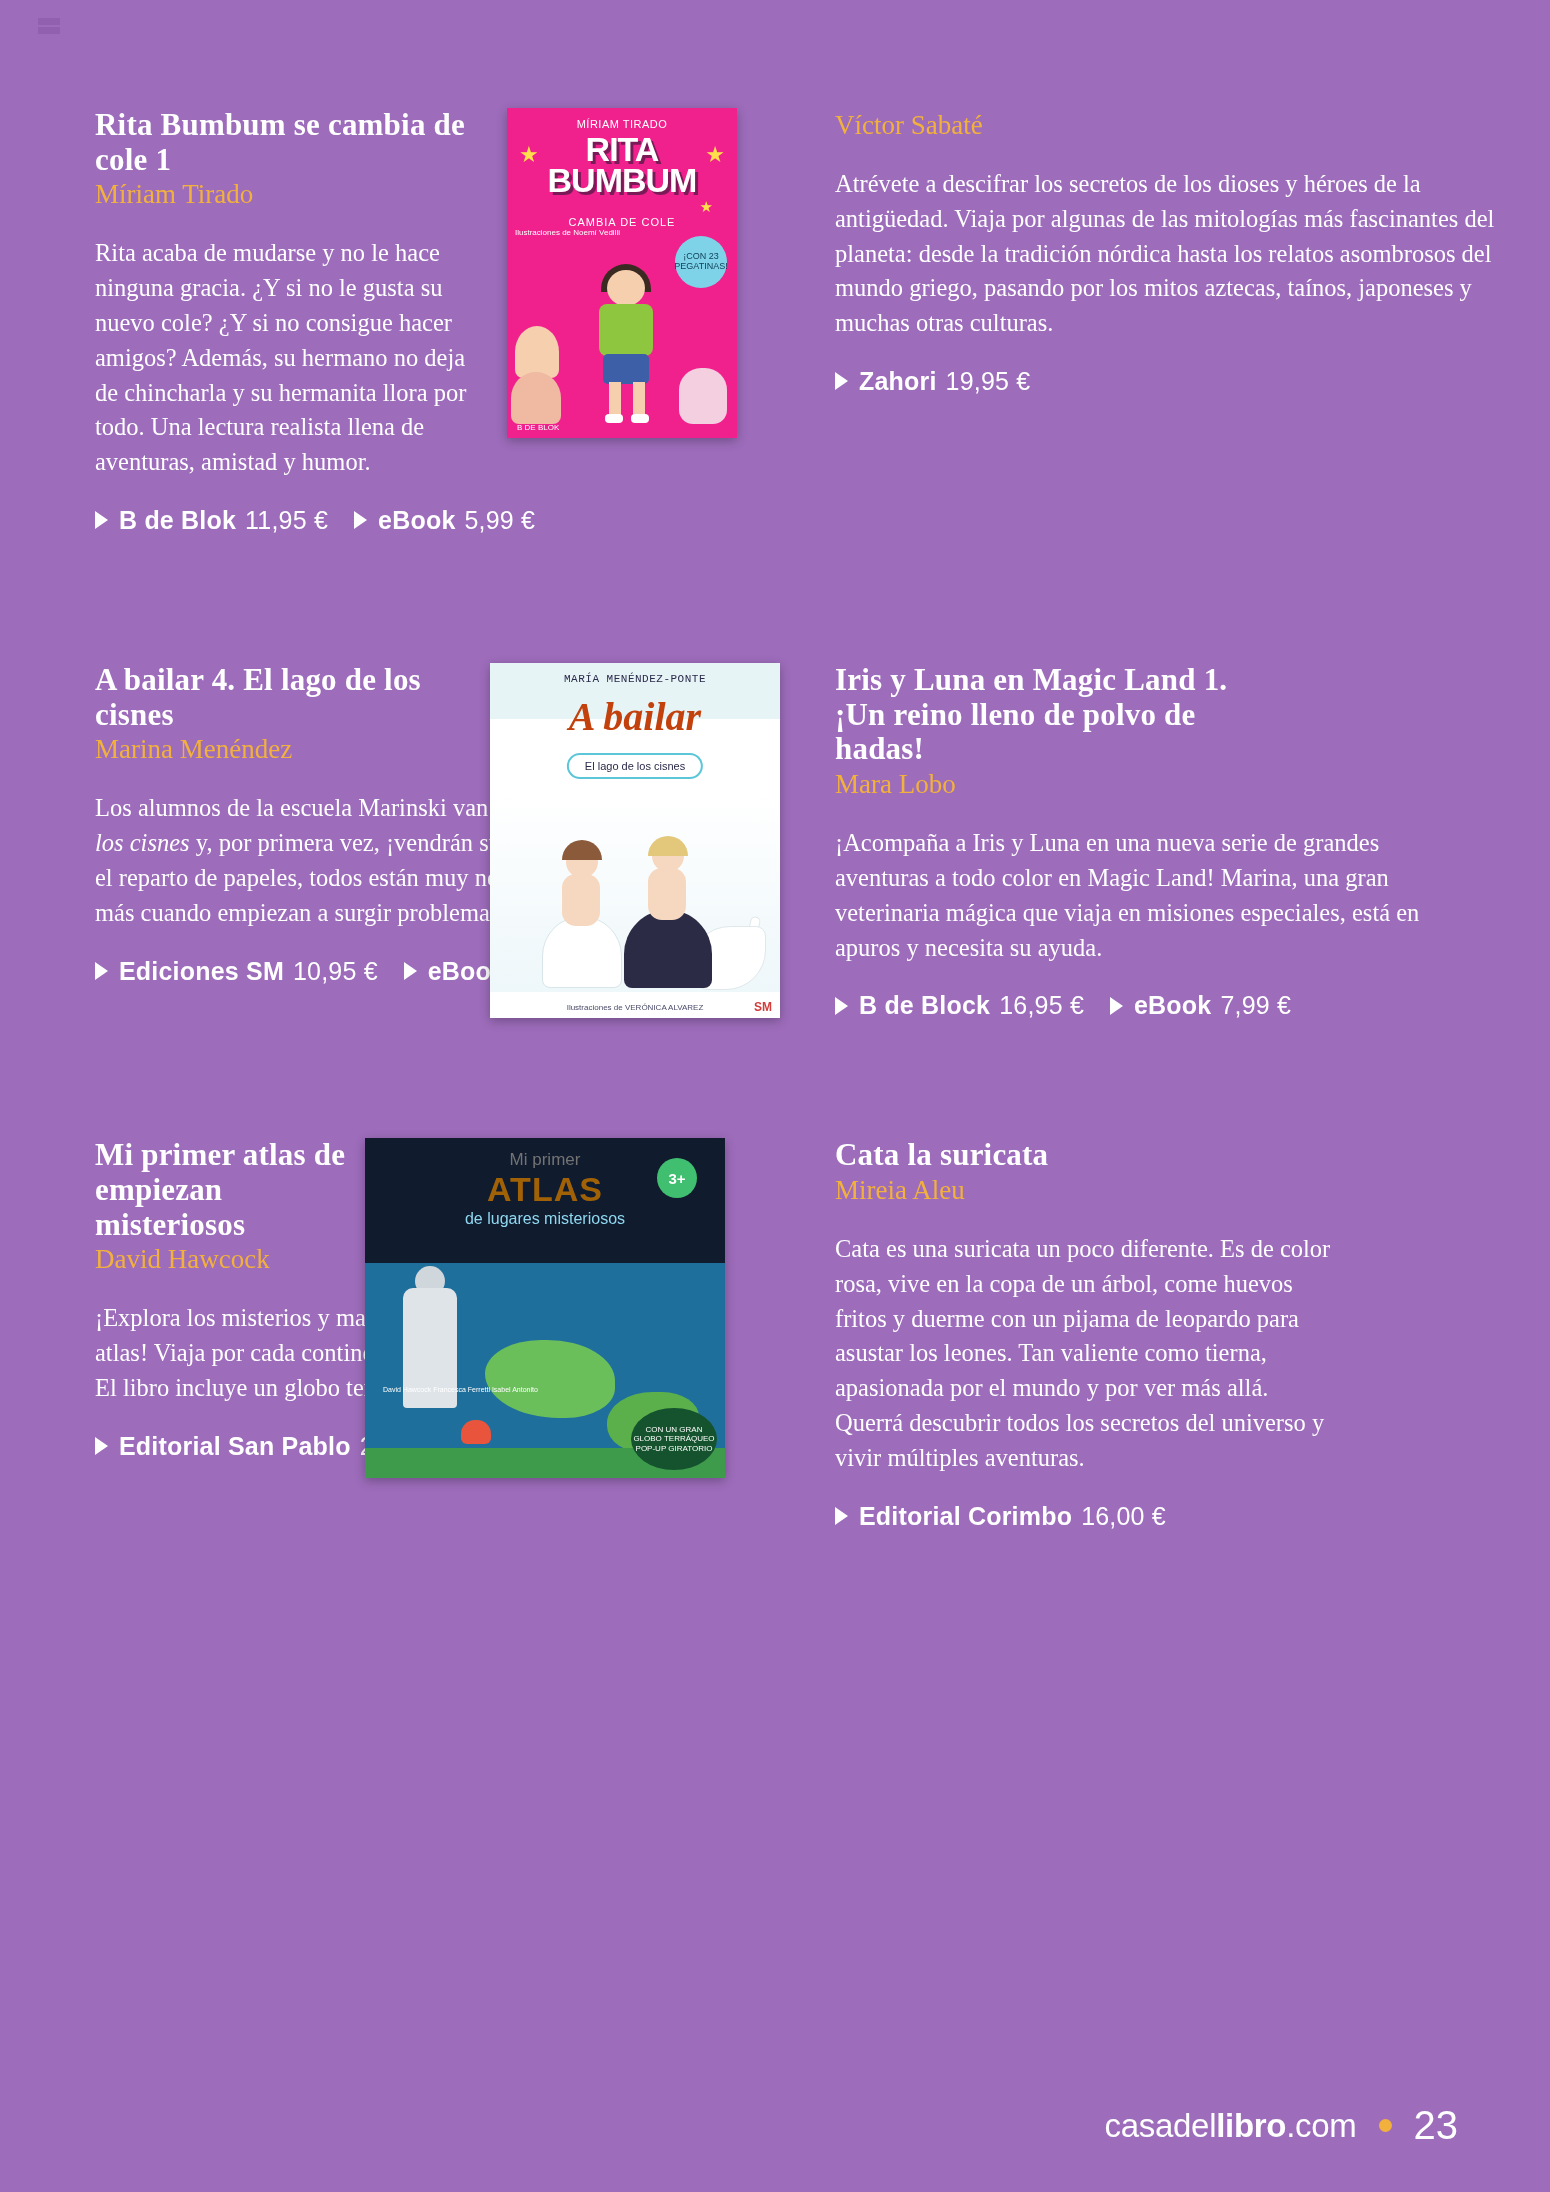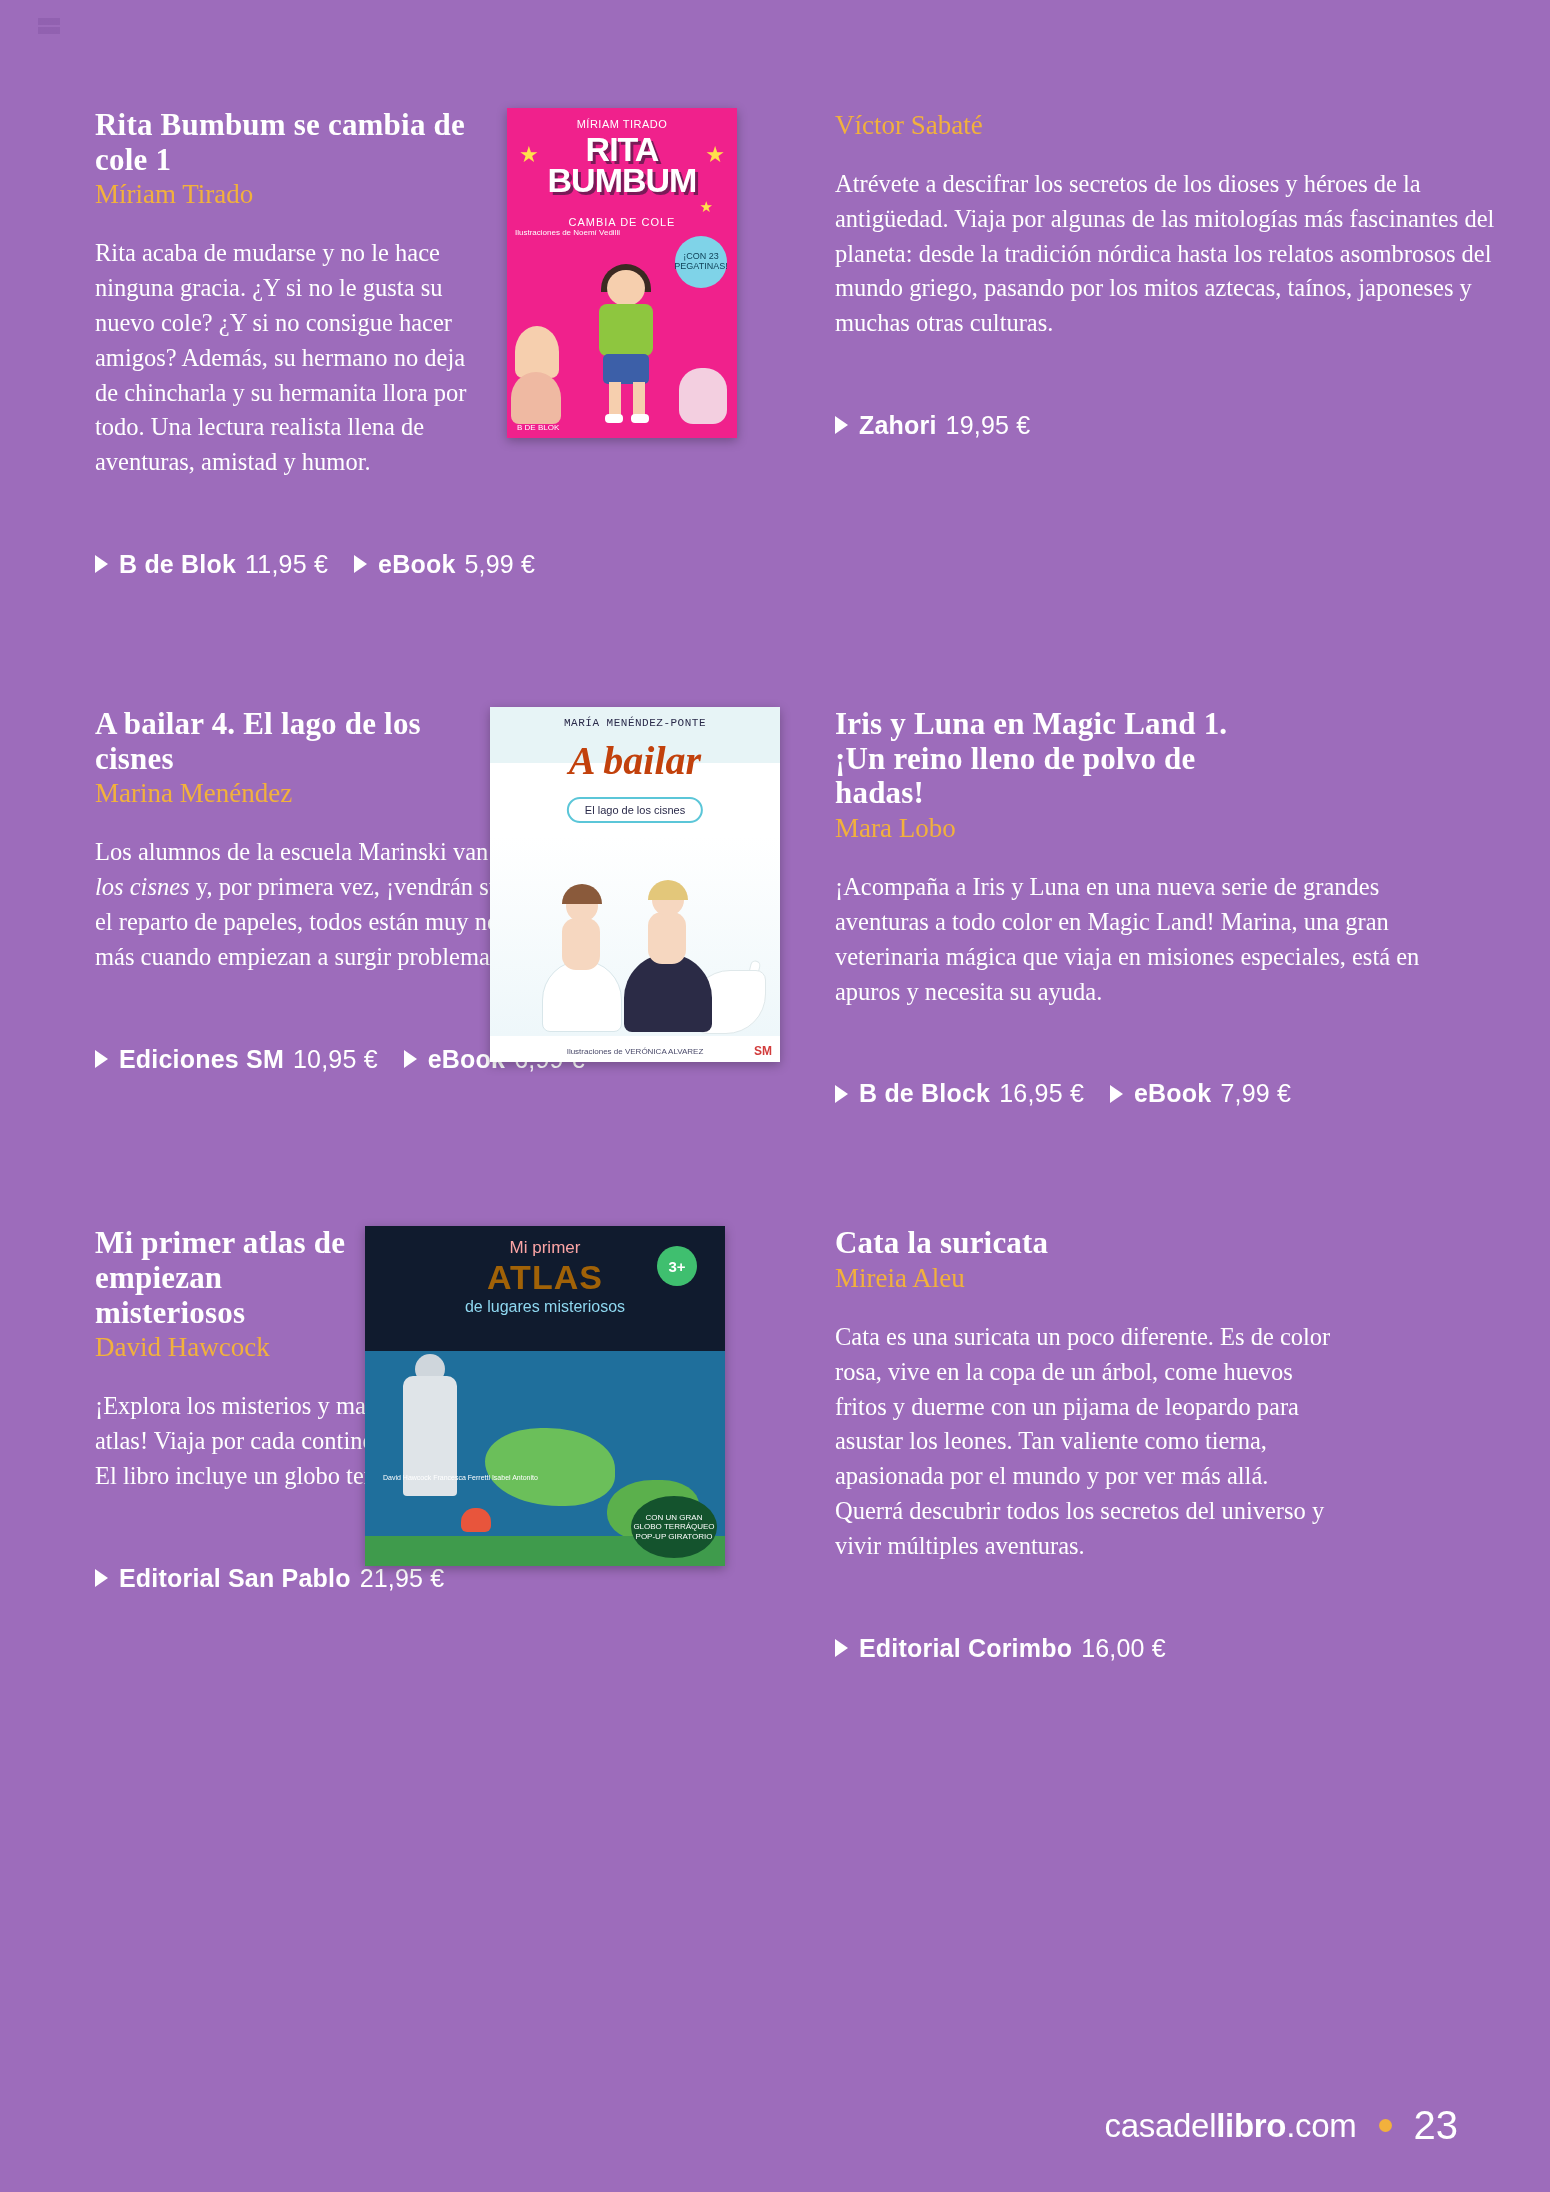--- a/index.html
+++ b/index.html
@@ -79,21 +79,20 @@
     align-items: center;
     gap: 26px;
     margin-top: 26px;
     flex-wrap: wrap;
   }
   .price-item {
     display: flex;
     align-items: center;
     gap: 9px;
     white-space: nowrap;
-    margin-top: 44px;
   }
   .tri {
     width: 0; height: 0;
     border-left: 13px solid #ffffff;
     border-top: 9px solid transparent;
     border-bottom: 9px solid transparent;
     margin-right: 2px;
   }
   .pub {
     font-family: "Liberation Sans", sans-serif;
@@ -155,21 +154,21 @@
   .c-bail .db-body { position:absolute; bottom:68px; left:30px; width:38px; height:52px; background:#f6d7c0; border-radius:14px;}
   .c-bail .db-head { position:absolute; bottom:116px; left:34px; width:32px; height:32px; border-radius:50%; background:#f6d7c0;}
   .c-bail .db-hair { position:absolute; bottom:132px; left:30px; width:40px; height:20px; border-radius:20px 20px 0 0; background:#e3c77a;}
   .c-bail .swan { position:absolute; bottom:28px; right:14px; width:76px; height:64px; background:#fff; border-radius:40px 10px 40px 18px; border:1px solid #dfe8ea;}
   .c-bail .swan-neck { position:absolute; bottom:56px; right:24px; width:10px; height:46px; background:#fff; border:1px solid #dfe8ea; border-radius:6px; transform:rotate(14deg);}
   .c-bail .credit { position:absolute; bottom:6px; left:0; right:0; text-align:center; font-family:"Liberation Sans",sans-serif; font-size:8px; color:#4a4a6a;}
   .c-bail .sm { position:absolute; bottom:4px; right:8px; font-family:"Liberation Sans",sans-serif; font-weight:bold; font-size:12px; color:#d23c3c;}
 
   
   .c-atlas { top: 0px; left: 270px; width: 360px; height: 340px; background: #101b2e; }
-  .c-atlas .t1 { position:absolute; top:12px; left:0; right:0; text-align:center; font-family:"Liberation Sans",sans-serif; font-size:17px; color:#fca5a5;}
+  .c-atlas .t1 { position:absolute; top:12px; left:0; right:0; text-align:center; font-family:"Liberation Sans",sans-serif; font-size:17px; color:#737373;}
   .c-atlas .t2 { position:absolute; top:32px; left:0; right:0; text-align:center; font-family:"Liberation Sans",sans-serif; font-weight:bold; font-size:34px; color:#a16207; letter-spacing:1px;}
   .c-atlas .t3 { position:absolute; top:72px; left:0; right:0; text-align:center; font-family:"Liberation Sans",sans-serif; font-size:16px; color:#8fd8f0;}
   .c-atlas .age { position:absolute; top:20px; right:28px; width:40px; height:40px; border-radius:50%; background:#3fbf6f; color:#fff; font-family:"Liberation Sans",sans-serif; font-weight:bold; font-size:15px; display:flex; align-items:center; justify-content:center;}
   .c-atlas .sea { position:absolute; bottom:0; left:0; right:0; height:215px; background:#1f6f9c; border-radius:0;}
   .c-atlas .land1 { position:absolute; bottom:60px; left:120px; width:130px; height:78px; background:#6bbf5a; border-radius:45% 55% 40% 60%;}
   .c-atlas .land2 { position:absolute; bottom:24px; right:26px; width:92px; height:62px; background:#5bb04c; border-radius:50% 40% 55% 45%;}
   .c-atlas .tower { position:absolute; bottom:70px; left:38px; width:54px; height:120px; background:#dfe4e8; border-radius:10px 10px 4px 4px;}
   .c-atlas .tower-top { position:absolute; bottom:182px; left:50px; width:30px; height:30px; background:#cfd6dc; border-radius:50%;}
   .c-atlas .grass { position:absolute; bottom:0; left:0; right:0; height:30px; background:#3f9b4c;}
   .c-atlas .popup { position:absolute; bottom:8px; right:8px; width:86px; height:62px; border-radius:50%; background:#14532d; color:#fff; font-family:"Liberation Sans",sans-serif; font-size:8px; display:flex; align-items:center; justify-content:center; text-align:center; line-height:1.2;}

